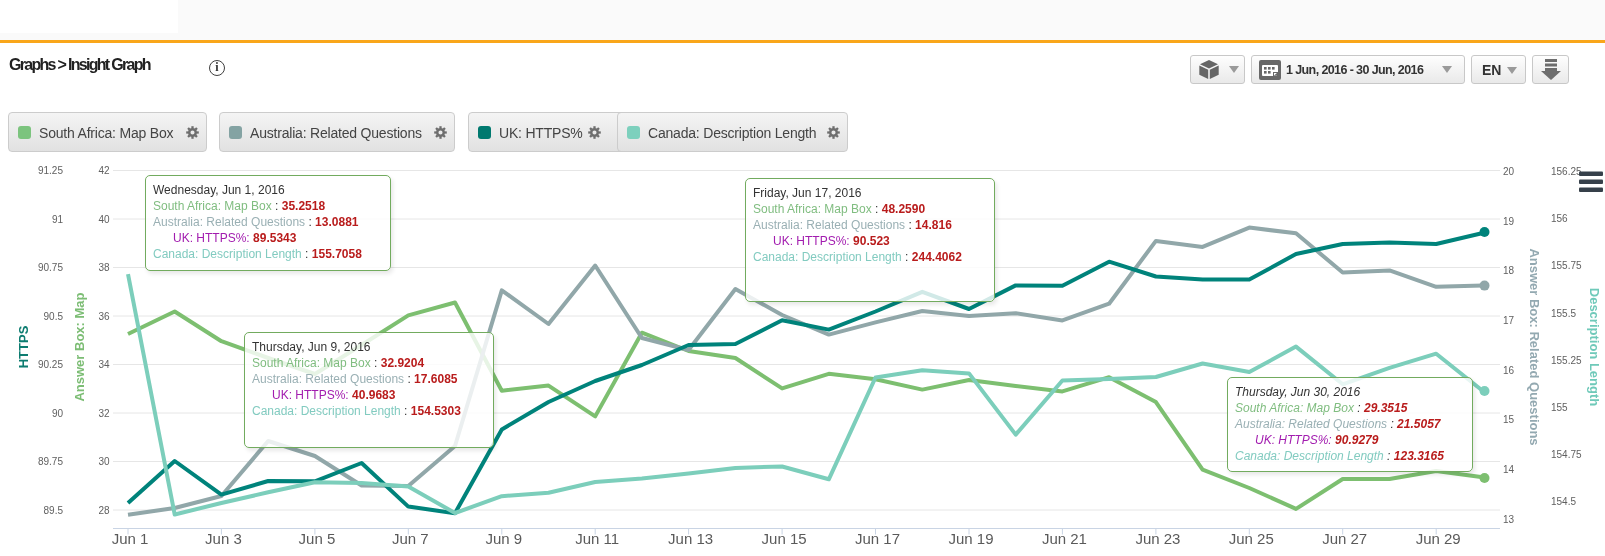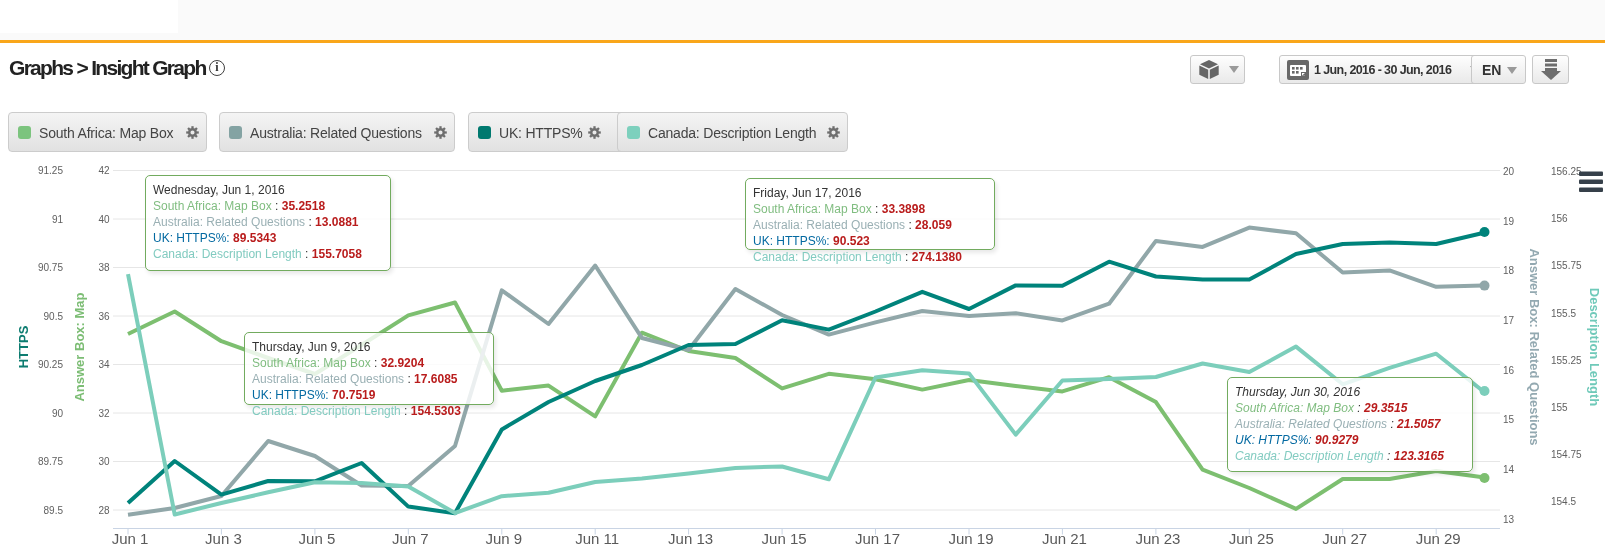--- a/index.html
+++ b/index.html
@@ -1,52 +1,52 @@
 <!DOCTYPE html>
 <html><head>
 <meta charset="utf-8">
 <style>
 * { margin:0; padding:0; box-sizing:border-box; }
 html,body { width:1605px; height:556px; background:#fff; font-family:"Liberation Sans", sans-serif; overflow:hidden; }
 #hdr { position:absolute; left:0; top:0; width:1605px; height:43px; background:#fafafa; border-bottom:3px solid #f9a61a; }
 #logobox { position:absolute; left:0; top:0; width:178px; height:33px; background:#fff; }
 #logo { position:absolute; left:8px; top:2px; font-size:28px; font-weight:bold; letter-spacing:-1.8px; color:#333638; }
 #logo .b { color:#1b5fae; }
-#h1 { position:absolute; left:9px; top:56px; font-size:21px; font-weight:bold; letter-spacing:-1.7px; color:#222; }
+#h1 { position:absolute; left:9px; top:56px; font-size:16px; font-weight:bold; letter-spacing:-1.7px; color:#222; }
 #infoi { position:absolute; left:209px; top:60px; width:16px; height:16px; border:1.4px solid #3f3f3f; border-radius:50%; text-align:center; font-family:"Liberation Serif",serif; font-size:12px; line-height:13px; color:#333; font-weight:bold; }
 .tbtn { position:absolute; top:55px; height:29px; border:1px solid #c8c8c8; border-radius:3px; background:linear-gradient(#fefefe,#e9e9e9); }
 .tri { display:inline-block; width:0; height:0; border-left:5px solid transparent; border-right:5px solid transparent; border-top:7px solid #9a9a9a; }
 .legbtn { position:absolute; top:112px; height:40px; border:1px solid #ccc; border-radius:4px; background:linear-gradient(#f4f4f4,#e1e1e1); }
 .legsq { position:absolute; top:13px; left:9px; width:13px; height:13px; border-radius:3px; }
 .legtx { position:absolute; top:12px; left:30px; font-size:14px; color:#444; white-space:nowrap; letter-spacing:-0.2px; }
 .gear { position:absolute; top:12px; }
 .tt { position:absolute; background:rgba(255,255,255,0.82); border:1px solid #72ab5e; box-shadow:2px 3px 4px rgba(0,0,0,0.09); border-radius:5px; padding:7px 0 16px 7px; font-size:12px; line-height:15.9px; color:#333; z-index:5; white-space:nowrap; }
 .tt b { color:#b91c1c; }
-.sa { color:#80bd80; } .au { color:#9ab0b4; } .uk { color:#0369a1; } .ca { color:#82cbc0; }
+.sa { color:#80bd80; } .au { color:#9ab0b4; } .uk { color:#a21caf;margin-left:20px; } .ca { color:#82cbc0; }
 #chart { position:absolute; left:0; top:160px; }
 </style>
 </head>
 <body>
 <div id="hdr">
     <div id="logobox"></div>
   </div>
 <div id="h1">Graphs &gt; Insight Graph</div>
 <div id="infoi">i</div>
 
 <div class="tbtn" style="left:1190px;width:55px;">
 <svg width="53" height="27" viewBox="0 0 53 27" style="position:absolute;left:0;top:0;">
 <g fill="#666">
         <path d="M18 4 L27 8.2 L18 12.4 L9 8.2 Z"></path>
         <path d="M8.3 9.6 L17.2 13.8 L17.2 23 L8.3 18.8 Z"></path>
         <path d="M27.7 9.6 L18.8 13.8 L18.8 23 L27.7 18.8 Z"></path>
       </g>
 <path d="M38 10 L48 10 L43 17 Z" fill="#9a9a9a"></path>
 </svg>
 </div>
-<div class="tbtn" style="left:1279px;width:214px;">
+<div class="tbtn" style="left:1251px;width:214px;">
 <svg width="22" height="20" viewBox="0 0 22 20" style="position:absolute;left:7px;top:4px;">
 <rect x="0" y="0" width="22" height="20" rx="2" fill="#686868"></rect>
 <rect x="3" y="5" width="16" height="11" rx="1" fill="#fff"></rect>
 <g fill="#686868">
 <rect x="5" y="7" width="2.6" height="2.6"></rect>
         <rect x="9" y="7" width="2.6" height="2.6"></rect>
         <rect x="13" y="7" width="2.6" height="2.6"></rect>
 <rect x="5" y="11" width="2.6" height="2.6"></rect>
         <rect x="9" y="11" width="2.6" height="2.6"></rect>
 </g>
@@ -227,33 +227,33 @@
 </g>
 </svg>
 
 <div class="tt" style="left:145px;top:175px;width:246px;height:96px;">
 Wednesday, Jun 1, 2016<br>
 <span class="sa">South Africa: Map Box</span> : <b>35.2518</b><br>
 <span class="au">Australia: Related Questions</span> : <b>13.0881</b><br>
 <span class="uk">UK: HTTPS%:</span> <b>89.5343</b><br>
 <span class="ca">Canada: Description Length</span> : <b>155.7058</b>
 </div>
-<div class="tt" style="left:244px;top:332px;width:250px;height:73px;">
+<div class="tt" style="left:244px;top:332px;width:250px;height:116px;">
 Thursday, Jun 9, 2016<br>
 <span class="sa">South Africa: Map Box</span> : <b>32.9204</b><br>
 <span class="au">Australia: Related Questions</span> : <b>17.6085</b><br>
-<span class="uk">UK: HTTPS%:</span> <b>70.7519</b><br>
+<span class="uk">UK: HTTPS%:</span> <b>40.9683</b><br>
 <span class="ca">Canada: Description Length</span> : <b>154.5303</b>
 </div>
-<div class="tt" style="left:745px;top:178px;width:250px;height:72px;">
+<div class="tt" style="left:745px;top:178px;width:250px;height:124px;">
 Friday, Jun 17, 2016<br>
-<span class="sa">South Africa: Map Box</span> : <b>33.3898</b><br>
-<span class="au">Australia: Related Questions</span> : <b>28.059</b><br>
+<span class="sa">South Africa: Map Box</span> : <b>48.2590</b><br>
+<span class="au">Australia: Related Questions</span> : <b>14.816</b><br>
 <span class="uk">UK: HTTPS%:</span> <b>90.523</b><br>
-<span class="ca">Canada: Description Length</span> : <b>274.1380</b>
+<span class="ca">Canada: Description Length</span> : <b>244.4062</b>
 </div>
 <div class="tt" style="left:1227px;top:377px;width:246px;height:95px;font-style:italic;">
 Thursday, Jun 30, 2016<br>
 <span class="sa">South Africa: Map Box</span> : <b>29.3515</b><br>
 <span class="au">Australia: Related Questions</span> : <b>21.5057</b><br>
 <span class="uk">UK: HTTPS%:</span> <b>90.9279</b><br>
 <span class="ca">Canada: Description Length</span> : <b>123.3165</b>
 </div>
 
 </body></html>

